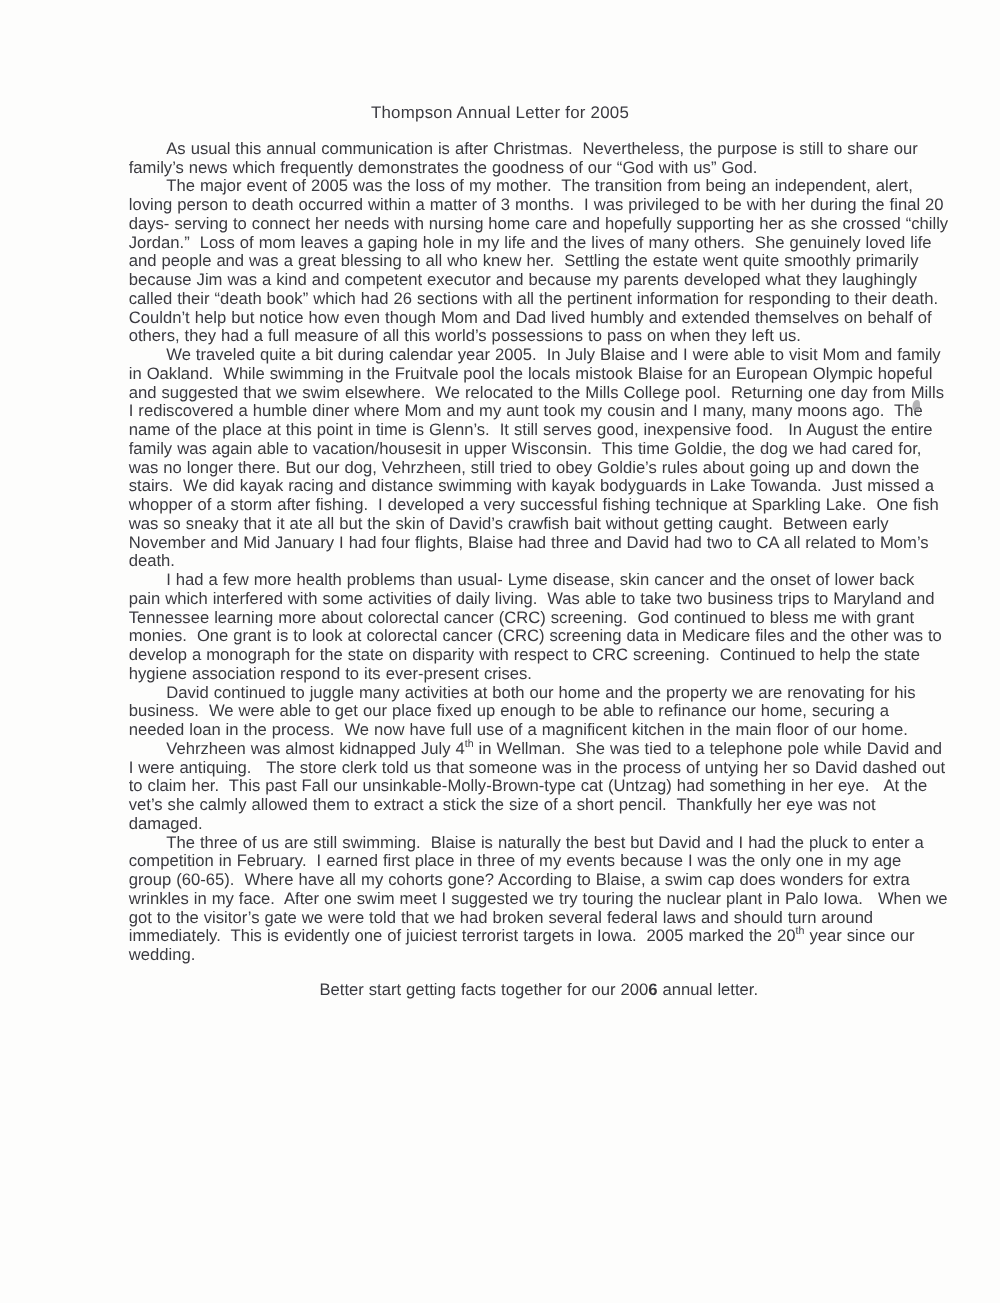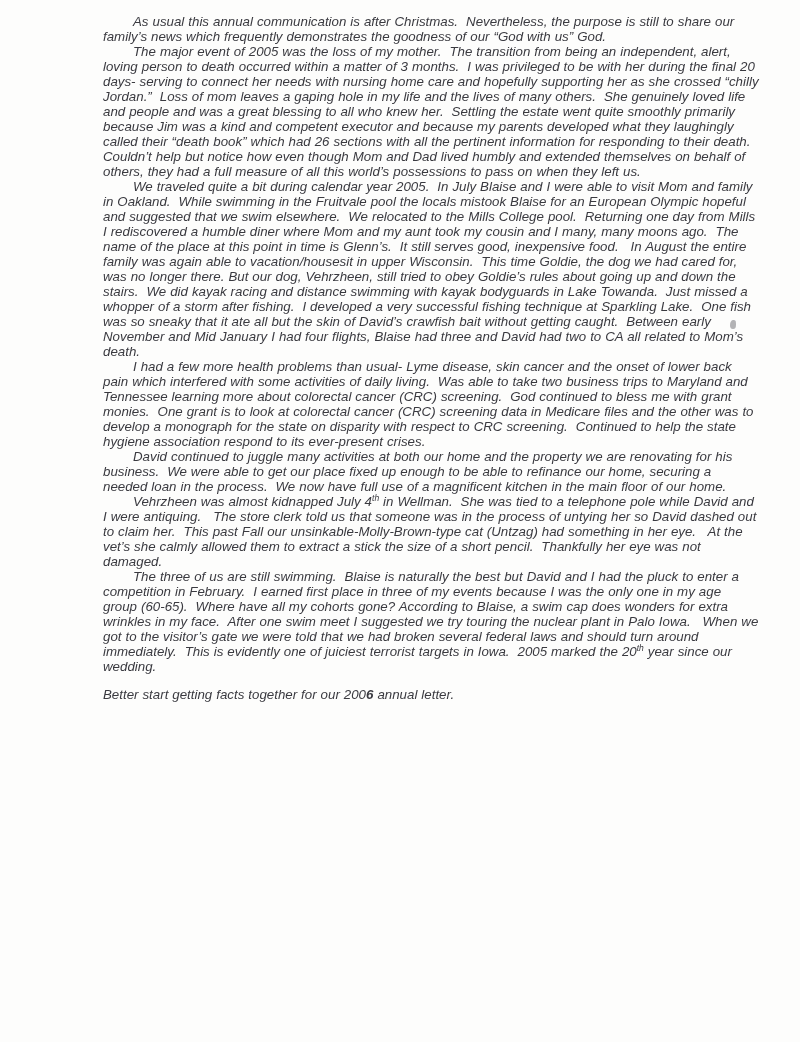--- a/index.html
+++ b/index.html
@@ -22,36 +22,35 @@
     font-size: 13.5px;
     line-height: 15px;
     letter-spacing: 0.2px;
   }
   .letter-body {
     margin-left: 103px;
     width: 656px;
     margin-top: 14px;
     font-size: 13.3px;
     line-height: 15px;
-    font-style: italic;
   }
   .letter-body p {
     margin: 0;
     text-indent: 30px;
     white-space: pre-wrap;
     word-spacing: 0.3px;
   }
   .letter-body p .sup {
     vertical-align: super;
     font-size: 8.5px;
     line-height: 0;
   }
   p.closing {
     text-indent: 0;
-    text-align: left;
+    text-align: center;
     margin-top: 13px;
     white-space: normal;
   }
   p.closing .bold-digit {
     font-weight: bold;
   }
   .scan-artifact {
     position: absolute;
     left: 730px;
     top: 320px;
@@ -60,20 +59,21 @@
     background: #9a9a9e;
     border-radius: 60% 40% 50% 50%;
     opacity: 0.75;
   }
 </style>
 </head>
 <body>
 
 <div class="page">
 
+  <div class="title">Thompson Annual Letter for 2005</div>
 
   <div class="letter-body">
 
     <p>As usual this annual communication is after Christmas.  Nevertheless, the purpose is still to share our family’s news which frequently demonstrates the goodness of our “God with us” God.</p>
 
     <p>The major event of 2005 was the loss of my mother.  The transition from being an independent, alert, loving person to death occurred within a matter of 3 months.  I was privileged to be with her during the final 20 days- serving to connect her needs with nursing home care and hopefully supporting her as she crossed “chilly Jordan.”  Loss of mom leaves a gaping hole in my life and the lives of many others.  She genuinely loved life and people and was a great blessing to all who knew her.  Settling the estate went quite smoothly primarily because Jim was a kind and competent executor and because my parents developed what they laughingly called their “death book” which had 26 sections with all the pertinent information for responding to their death.  Couldn’t help but notice how even though Mom and Dad lived humbly and extended themselves on behalf of others, they had a full measure of all this world’s possessions to pass on when they left us.</p>
 
     <p>We traveled quite a bit during calendar year 2005.  In July Blaise and I were able to visit Mom and family in Oakland.  While swimming in the Fruitvale pool the locals mistook Blaise for an European Olympic hopeful and suggested that we swim elsewhere.  We relocated to the Mills College pool.  Returning one day from Mills I rediscovered a humble diner where Mom and my aunt took my cousin and I many, many moons ago.  The name of the place at this point in time is Glenn’s.  It still serves good, inexpensive food.   In August the entire family was again able to vacation/housesit in upper Wisconsin.  This time Goldie, the dog we had cared for, was no longer there. But our dog, Vehrzheen, still tried to obey Goldie’s rules about going up and down the stairs.  We did kayak racing and distance swimming with kayak bodyguards in Lake Towanda.  Just missed a whopper of a storm after fishing.  I developed a very successful fishing technique at Sparkling Lake.  One fish was so sneaky that it ate all but the skin of David’s crawfish bait without getting caught.  Between early November and Mid January I had four flights, Blaise had three and David had two to CA all related to Mom’s death.</p>
 
 

